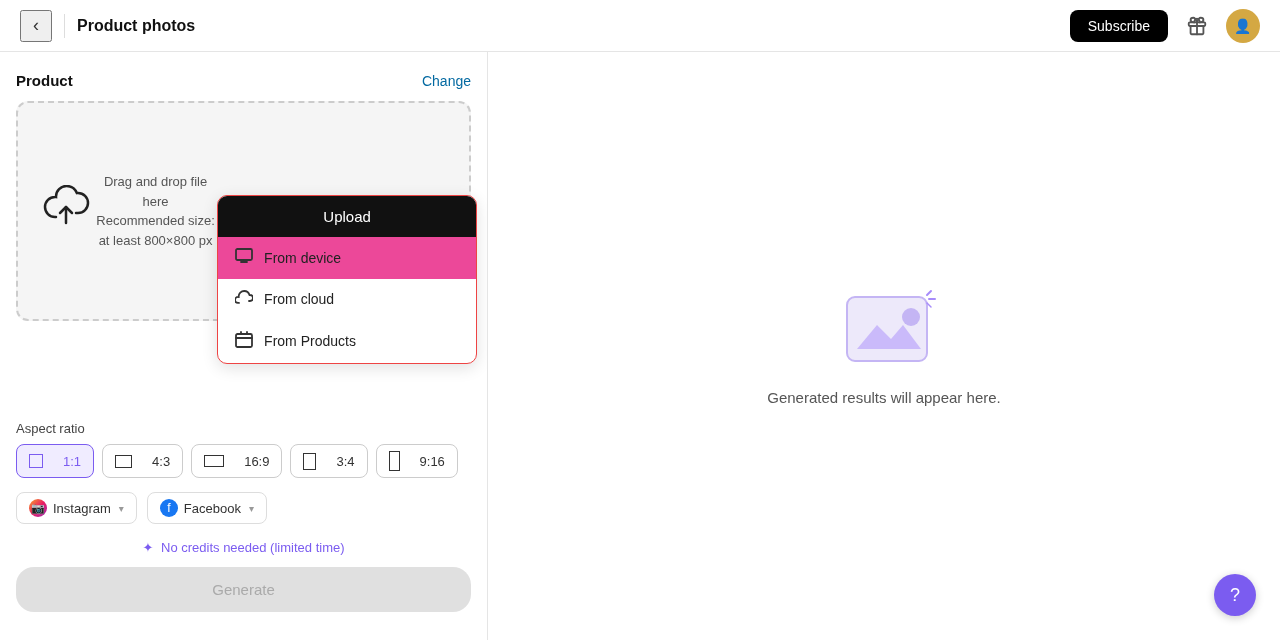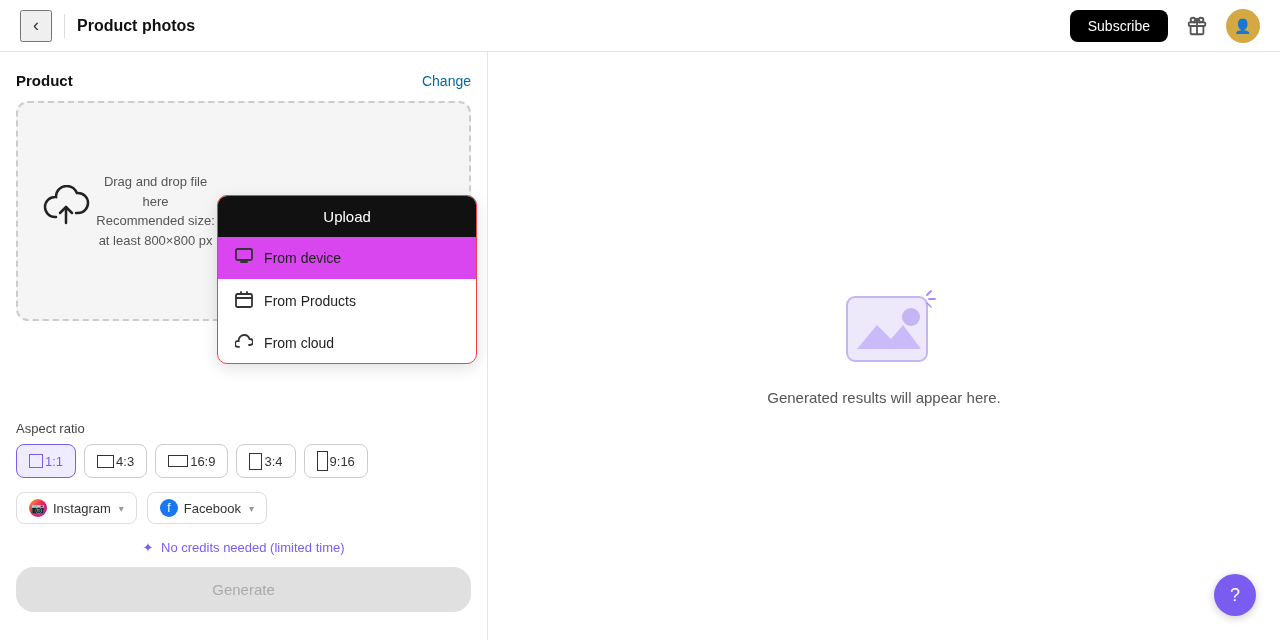--- a/index.html
+++ b/index.html
@@ -109,39 +109,39 @@
       border: none; border-radius: 0;
       padding: 12px 16px; font-size: 15px; font-weight: 500;
       cursor: pointer; text-align: center;
     }
     .dropdown-item {
       display: flex; align-items: center; gap: 10px;
       padding: 11px 16px; font-size: 14px; color: #222;
       cursor: pointer; transition: background 0.1s;
     }
     .dropdown-item:hover, .dropdown-item.active {
-      background: #d946ef;
+      background: #ec4899;
       text-align: right;
     }
     .dropdown-item-icon {
       font-size: 16px; color: #333; width: 20px; text-align: center;
     }
 
     
     .aspect-section {
       margin-top: 100px;
     }
     .aspect-label {
       font-size: 13px; font-weight: 500; color: #444; margin-bottom: 8px;
     }
     .aspect-options {
       display: flex; gap: 8px; flex-wrap: wrap;
     }
     .aspect-btn {
-      display: flex; align-items: center; gap: 2px;
+      display: flex; align-items: center; gap: 20px;
       padding: 6px 12px; border: 1.5px solid #ccc; border-radius: 8px;
       background: #fff; font-size: 13px; color: #333; cursor: pointer;
     }
     .aspect-btn.active {
       border-color: #7b5cf0; background: #f0ecff; color: #7b5cf0;
     }
     .aspect-icon {
       display: inline-block; border: 1.5px solid currentColor;
     }
 
@@ -260,37 +260,37 @@
               <svg width="18" height="16" viewBox="0 0 18 16" fill="none" stroke="#333" stroke-width="1.8" stroke-linecap="round" stroke-linejoin="round">
                 <rect x="1" y="1" width="16" height="11" rx="1.5"></rect>
                 <path d="M6 14h6M9 12v2"></path>
               </svg>
             </span>
             <span>From device</span>
           </div>
           
           <div class="dropdown-item">
             <span class="dropdown-item-icon">
+              <svg width="18" height="14" viewBox="0 0 18 14" fill="none" stroke="#333" stroke-width="1.8" stroke-linecap="round">
+                <path d="M14 11H15C16.657 11 18 9.657 18 8C18 6.343 16.657 5 15 5C14.838 5 14.678 5.014 14.521 5.04C13.85 2.73 11.718 1 9.176 1C6.127 1 3.647 3.48 3.647 6.529C3.647 6.686 3.653 6.843 3.666 7C3.445 6.982 3.222 6.972 3 6.972C1.343 6.972 0 8.315 0 9.972C0 11.629 1.343 12.972 3 12.972H4"></path>
+              </svg>
+            </span>
+            <span>From cloud</span>
+          </div>
+          
+          <div class="dropdown-item">
+            <span class="dropdown-item-icon">
               <svg width="18" height="18" viewBox="0 0 18 18" fill="none" stroke="#333" stroke-width="1.8" stroke-linecap="round" stroke-linejoin="round">
                 <rect x="1" y="4" width="16" height="13" rx="1.5"></rect>
                 <path d="M1 8h16"></path>
                 <path d="M6 4V2M12 4V2"></path>
               </svg>
             </span>
             <span>From Products</span>
           </div>
-          
-          <div class="dropdown-item">
-            <span class="dropdown-item-icon">
-              <svg width="18" height="14" viewBox="0 0 18 14" fill="none" stroke="#333" stroke-width="1.8" stroke-linecap="round">
-                <path d="M14 11H15C16.657 11 18 9.657 18 8C18 6.343 16.657 5 15 5C14.838 5 14.678 5.014 14.521 5.04C13.85 2.73 11.718 1 9.176 1C6.127 1 3.647 3.48 3.647 6.529C3.647 6.686 3.653 6.843 3.666 7C3.445 6.982 3.222 6.972 3 6.972C1.343 6.972 0 8.315 0 9.972C0 11.629 1.343 12.972 3 12.972H4"></path>
-              </svg>
-            </span>
-            <span>From cloud</span>
-          </div>
         </div>
       </div>
     </div>
 
     <div class="aspect-section">
       <div class="aspect-label">Aspect ratio</div>
       <div class="aspect-options">
         <button class="aspect-btn active">
           <span class="aspect-icon" style="width:14px;height:14px;"></span>
           <span>1:1</span>

